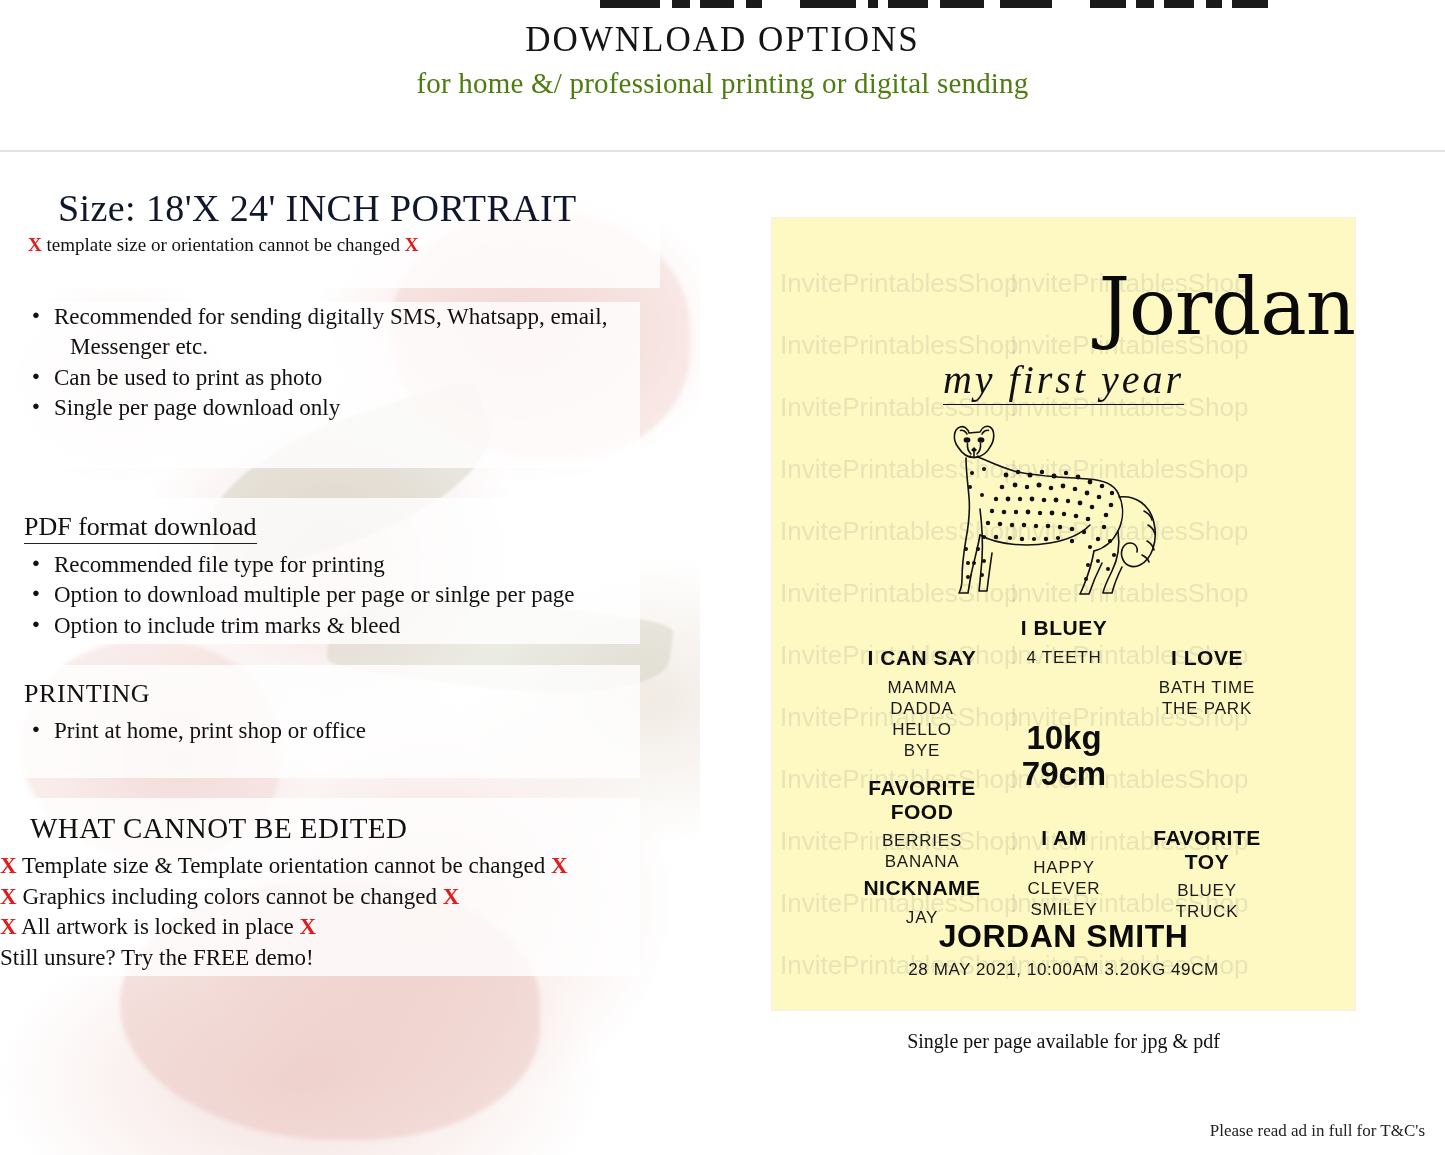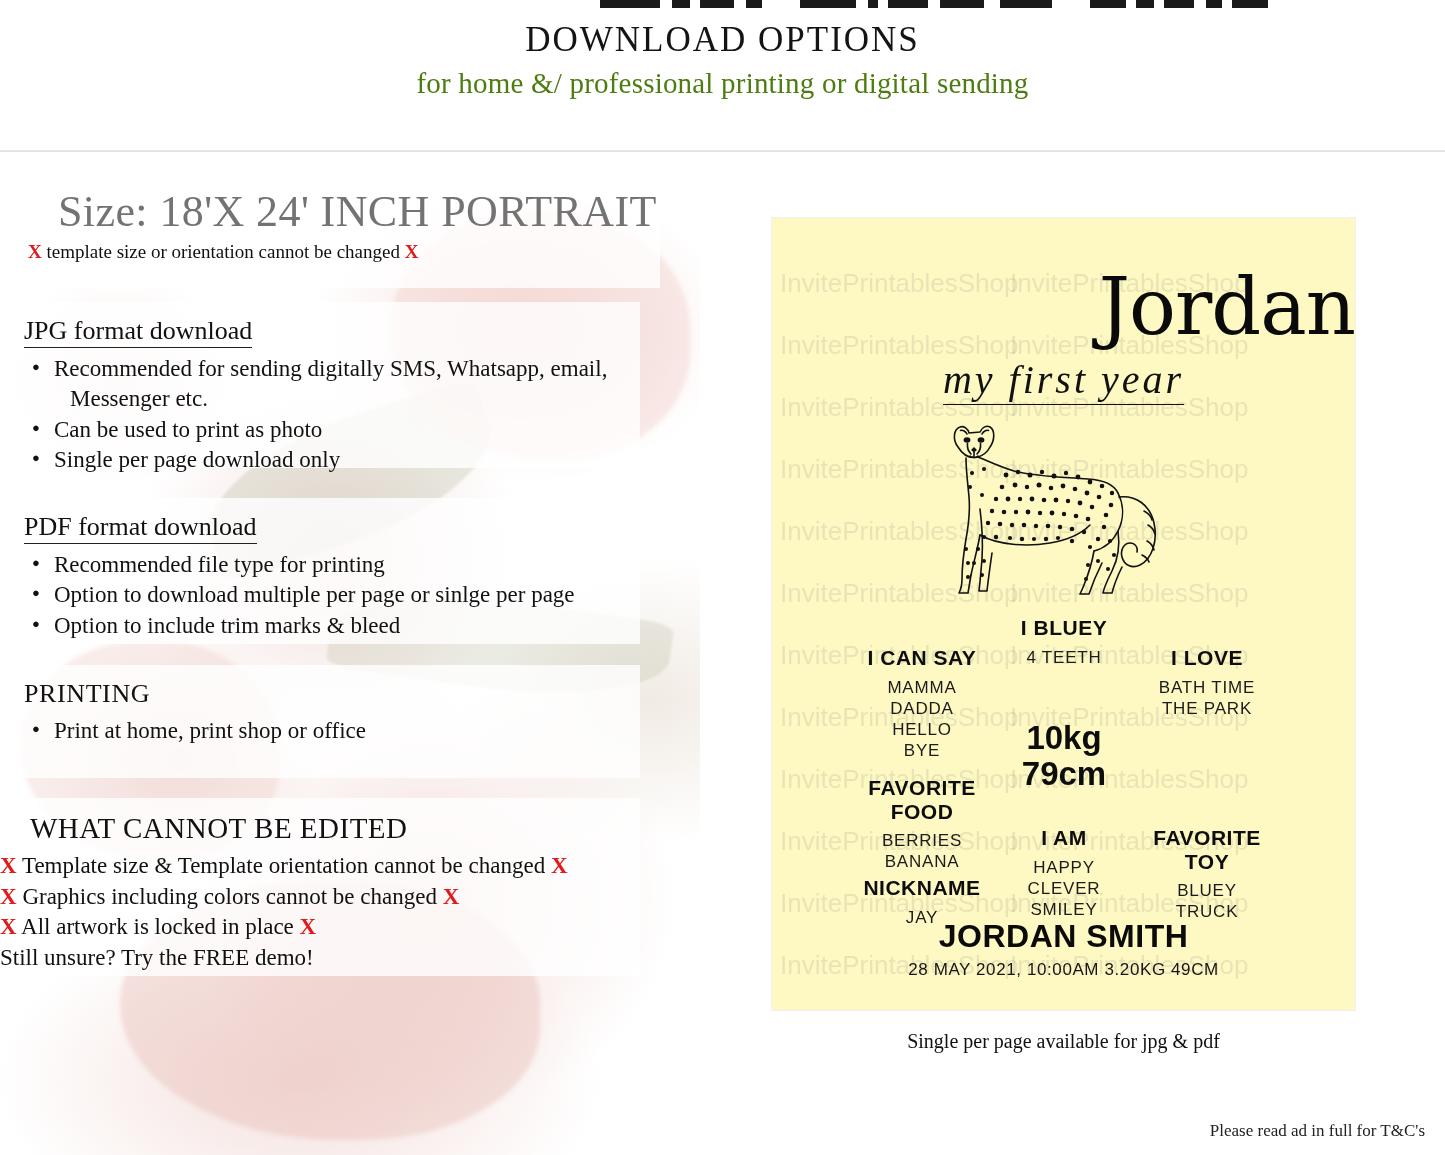--- a/index.html
+++ b/index.html
@@ -99,24 +99,24 @@
     background: rgba(255,255,255,0.80);
     z-index: 5;
   }
   .panel-size { left: 0; top: 168px; width: 660px; height: 110px; padding: 10px 0 0 0; }
   .panel-jpg  { left: 0; top: 302px; width: 640px; height: 166px; }
   .panel-pdf  { left: 0; top: 498px; width: 640px; height: 146px; }
   .panel-print{ left: 0; top: 665px; width: 640px; height: 113px; }
   .panel-cannot{ left: 0; top: 798px; width: 640px; height: 178px; }
 
   .size-title {
-    font-size: 44px;
+    font-size: 38px;
     letter-spacing: 0.4px;
     margin: 8px 0 4px 58px;
-    color: #737373;
+    color: #0f172a;
   }
   .size-note {
     font-size: 19px;
     margin-left: 28px;
     color: #111;
   }
   .x-red { color: #e01b1b; font-weight: bold; }
 
   .sect-title {
     font-size: 26px;
@@ -338,21 +338,20 @@
 <div class="panel panel-size">
   <div class="size-title">Size: 18'X 24' INCH PORTRAIT</div>
   <div class="size-note">
     <span class="x-red">X</span>
     <span>template size or orientation cannot be changed</span>
     <span class="x-red">X</span>
   </div>
 </div>
 
 <div class="panel panel-jpg">
-  <div class="sect-title">JPG format download</div>
   <ul class="bul">
     <li>
       <span>Recommended for sending digitally SMS, Whatsapp, email,</span>
       <span class="cont">Messenger etc.</span>
     </li>
     <li>Can be used to print as photo</li>
     <li>Single per page download only</li>
   </ul>
 </div>
 

